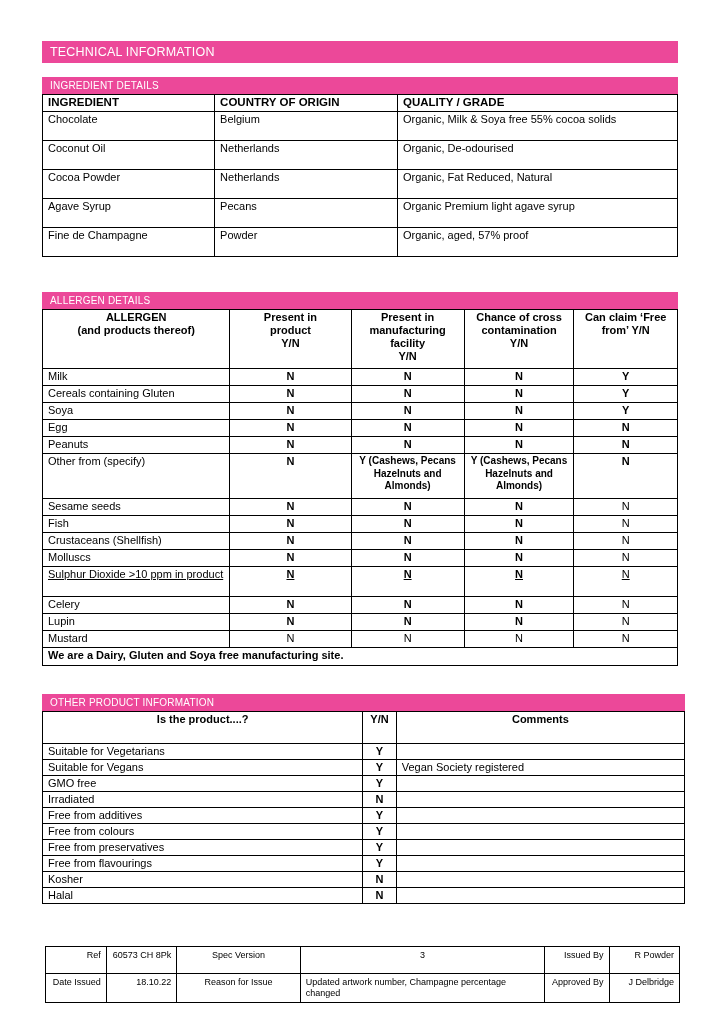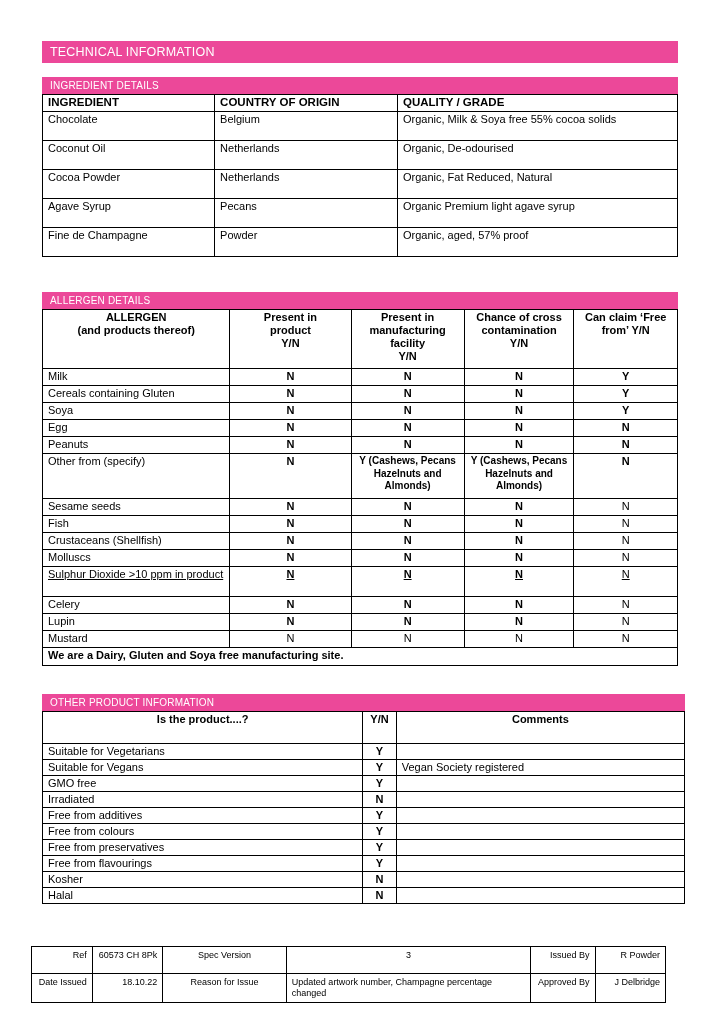--- a/index.html
+++ b/index.html
@@ -40,21 +40,21 @@
   .al-med td { height: 30px; text-decoration: underline; }
   .al-note td { font-weight: 700; height: 18px; }
 
   
   .other { width: 643px; }
   .other-hd td { height: 32px; font-weight: 700; text-align: center; }
   .other-row td { height: 15px; }
   .other-row td.v { text-align: center; font-weight: 700; }
 
   
-  .footer-wrap { margin-left: 19px; width: 647px; padding-left: 12px; }
+  .footer-wrap { margin-left: 33px; width: 647px; padding-left: 12px; }
   table.footer { font-size: 9px; }
   table.footer td { padding: 3px 5px; height: 27px; line-height: 11px; }
 </style>
 </head>
 <body>
 
 <div class="main">
 
   <div class="bar bar-tech">TECHNICAL INFORMATION</div>
   <div class="gap-a"></div>

